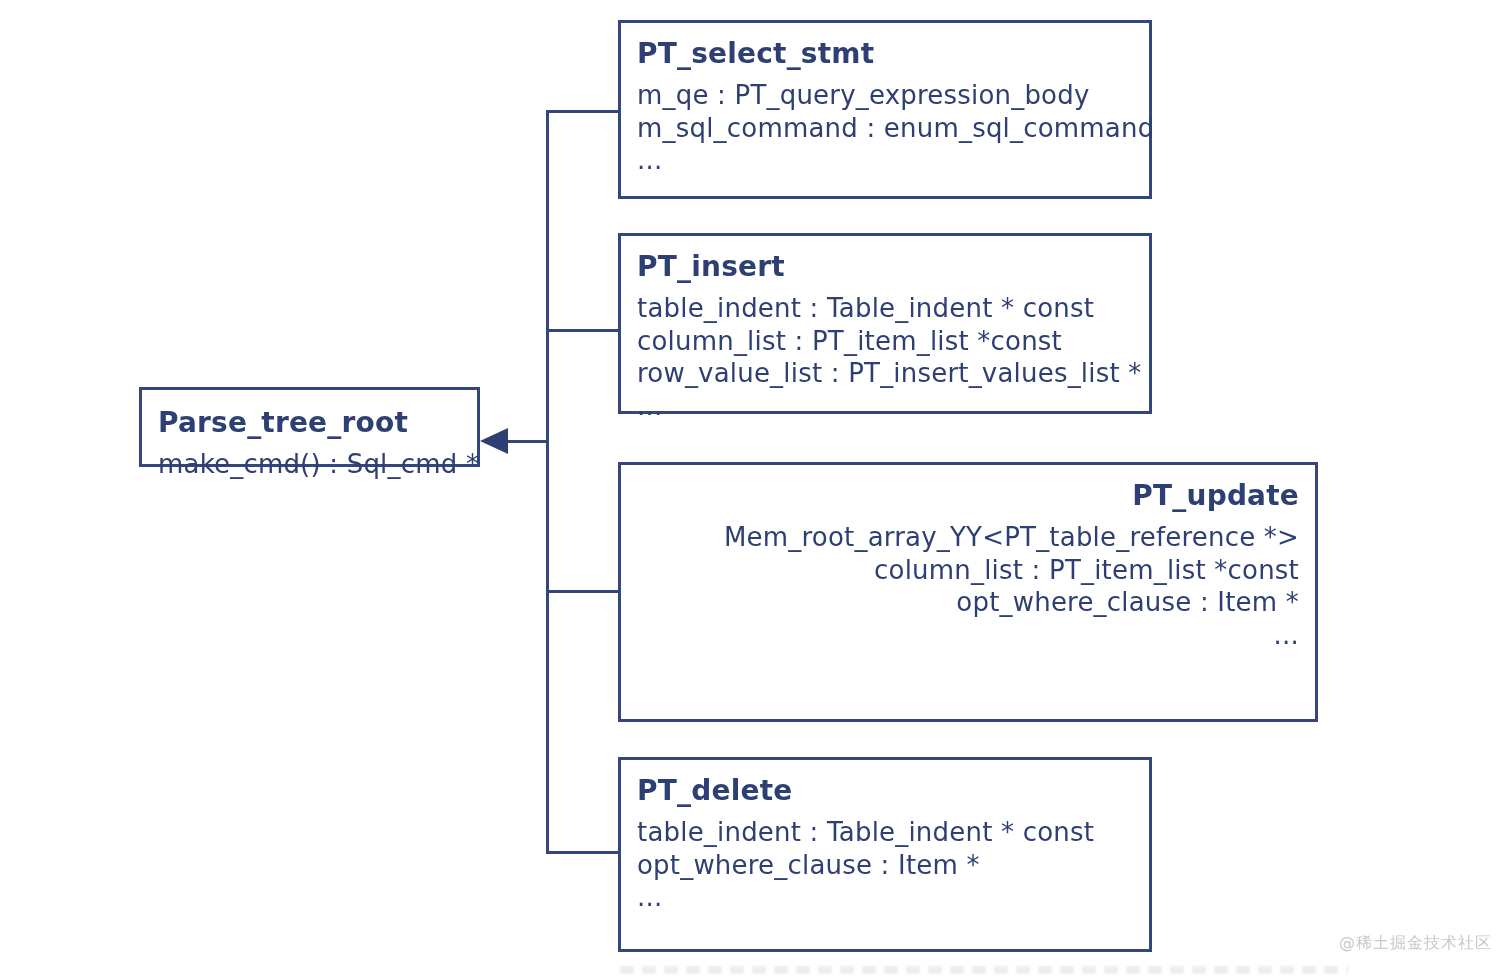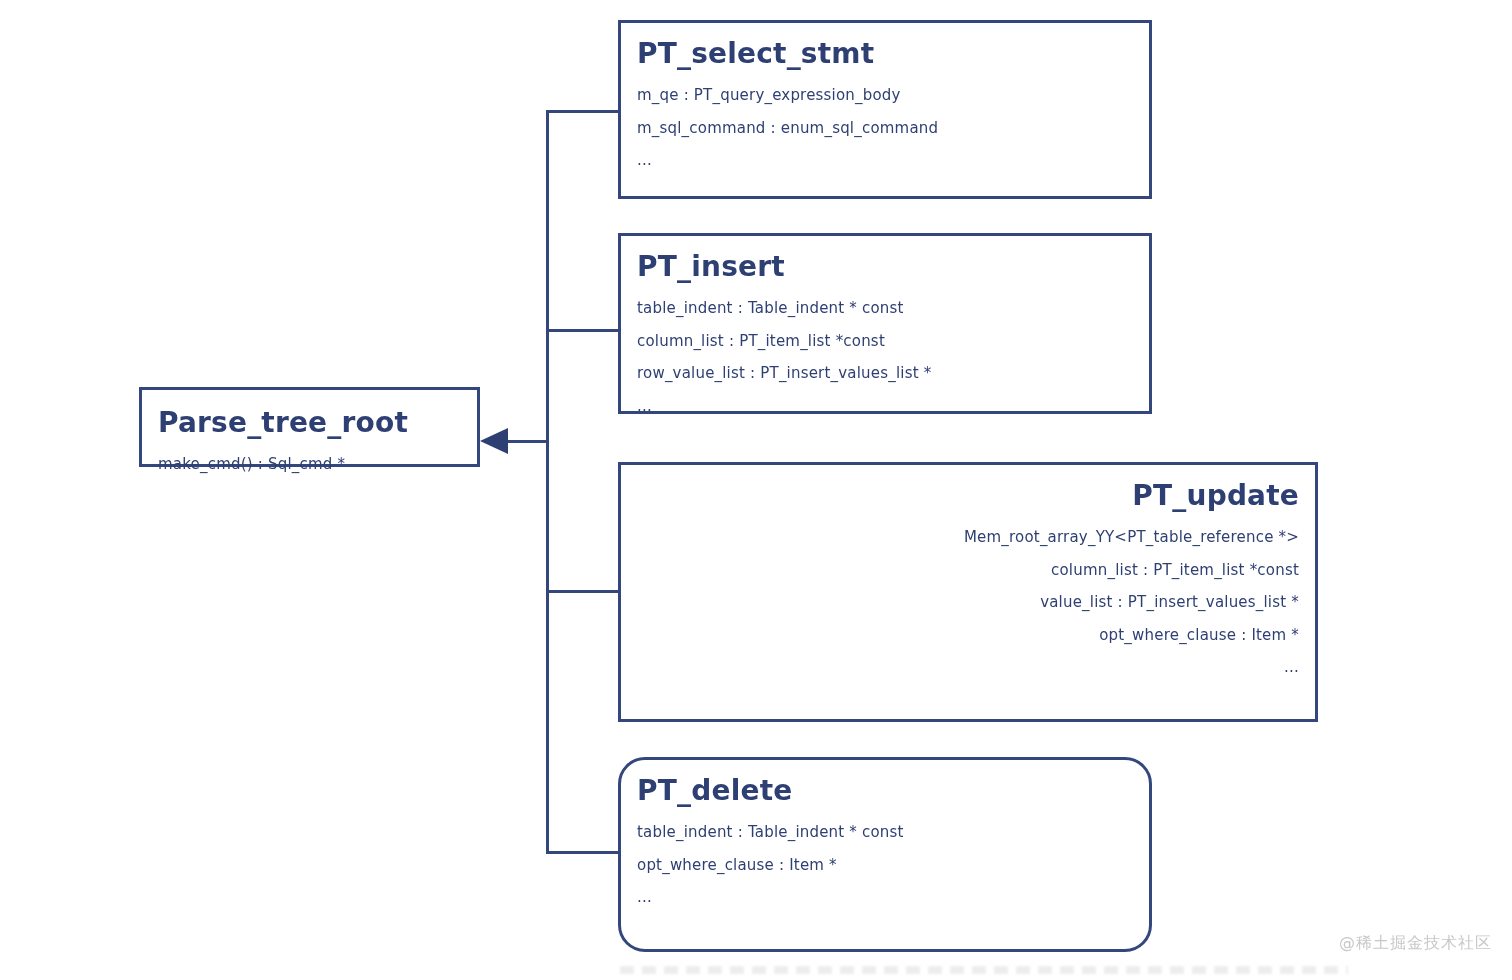--- a/index.html
+++ b/index.html
@@ -21,21 +21,21 @@
   }
   .class-title{
     font-size:28px;
     font-weight:600;
     letter-spacing:0.2px;
     margin-bottom:6px;
     line-height:38px;
     white-space:nowrap;
   }
   .class-member{
-    font-size:15px;
+    font-size:26px;
     line-height:32.5px;
     letter-spacing:0.2px;
     white-space:nowrap;
   }
 
   .edge{position:absolute;background:var(--border);}
   .edge-v{width:3px;}
   .edge-h{height:3px;}
 
   .arrowhead{
@@ -64,21 +64,21 @@
     background:repeating-linear-gradient(90deg,#d9d9d9 0 14px,transparent 14px 22px);
     opacity:0.45;
     filter:blur(1.2px);
   }
 
   
   #box-parse-tree-root{left:139px;top:387px;width:341px;height:80px;padding-top:14px;}
   #box-pt-select-stmt {left:618px;top:20px; width:534px;height:179px;}
   #box-pt-insert      {left:618px;top:233px;width:534px;height:181px;}
   #box-pt-update      {left:618px;top:462px;width:700px;height:260px;text-align:right;}
-  #box-pt-delete      {left:618px;top:757px;width:534px;height:195px;border-radius:27px;}
+  #box-pt-delete      {left:618px;top:757px;width:534px;height:195px;}
 
   #edge-trunk   {left:546px;top:110px;height:744px;}
   #edge-select  {left:546px;top:110px;width:72px;}
   #edge-insert  {left:546px;top:329px;width:72px;}
   #edge-update  {left:546px;top:590px;width:72px;}
   #edge-delete  {left:546px;top:851px;width:72px;}
   #edge-arrow-shaft{left:503px;top:440px;width:46px;}
   #edge-arrowhead{left:480px;top:428px;}
 </style>
 </head>
@@ -111,21 +111,20 @@
     <div class="class-member">table_indent : Table_indent * const</div>
     <div class="class-member">column_list : PT_item_list *const</div>
     <div class="class-member">row_value_list : PT_insert_values_list *</div>
     <div class="class-member">...</div>
   </div>
 
   <div class="class-box" id="box-pt-update">
     <div class="class-title">PT_update</div>
     <div class="class-member">Mem_root_array_YY&lt;PT_table_reference *&gt;</div>
     <div class="class-member">column_list : PT_item_list *const</div>
-    <div class="class-member">value_list : PT_insert_values_list *</div>
     <div class="class-member">opt_where_clause : Item *</div>
     <div class="class-member">...</div>
   </div>
 
   <div class="class-box" id="box-pt-delete">
     <div class="class-title">PT_delete</div>
     <div class="class-member">table_indent : Table_indent * const</div>
     <div class="class-member">opt_where_clause : Item *</div>
     <div class="class-member">...</div>
   </div>

